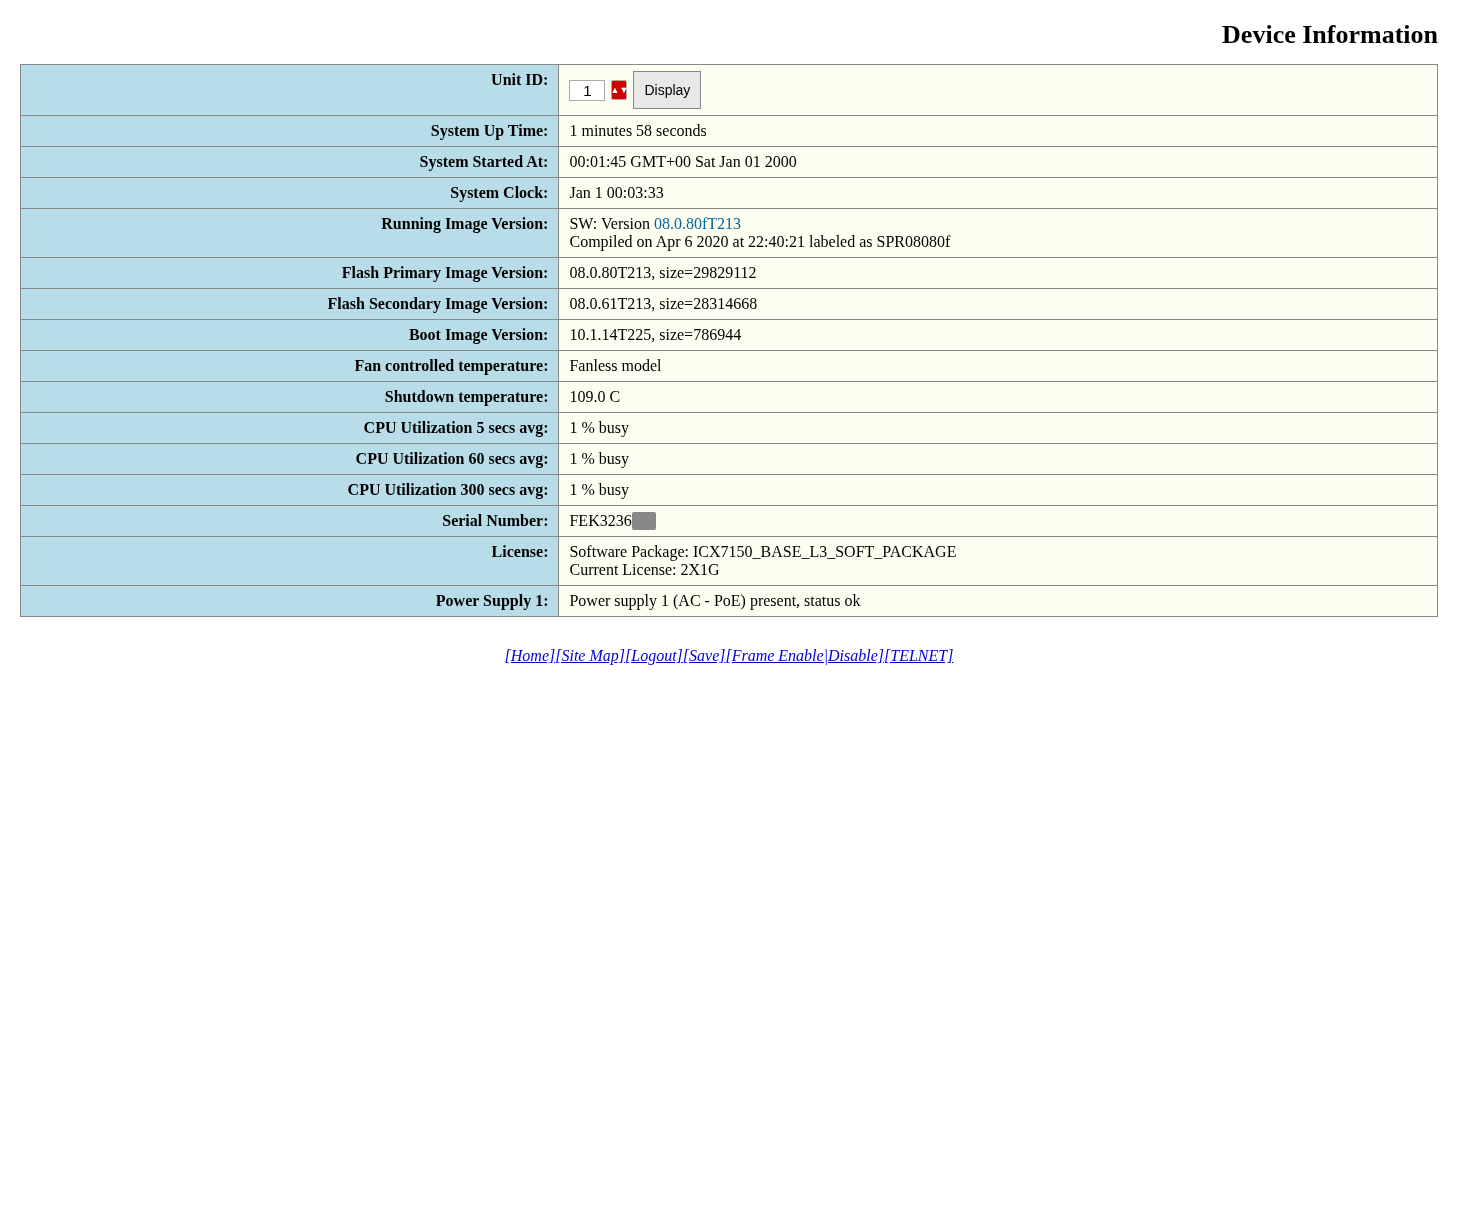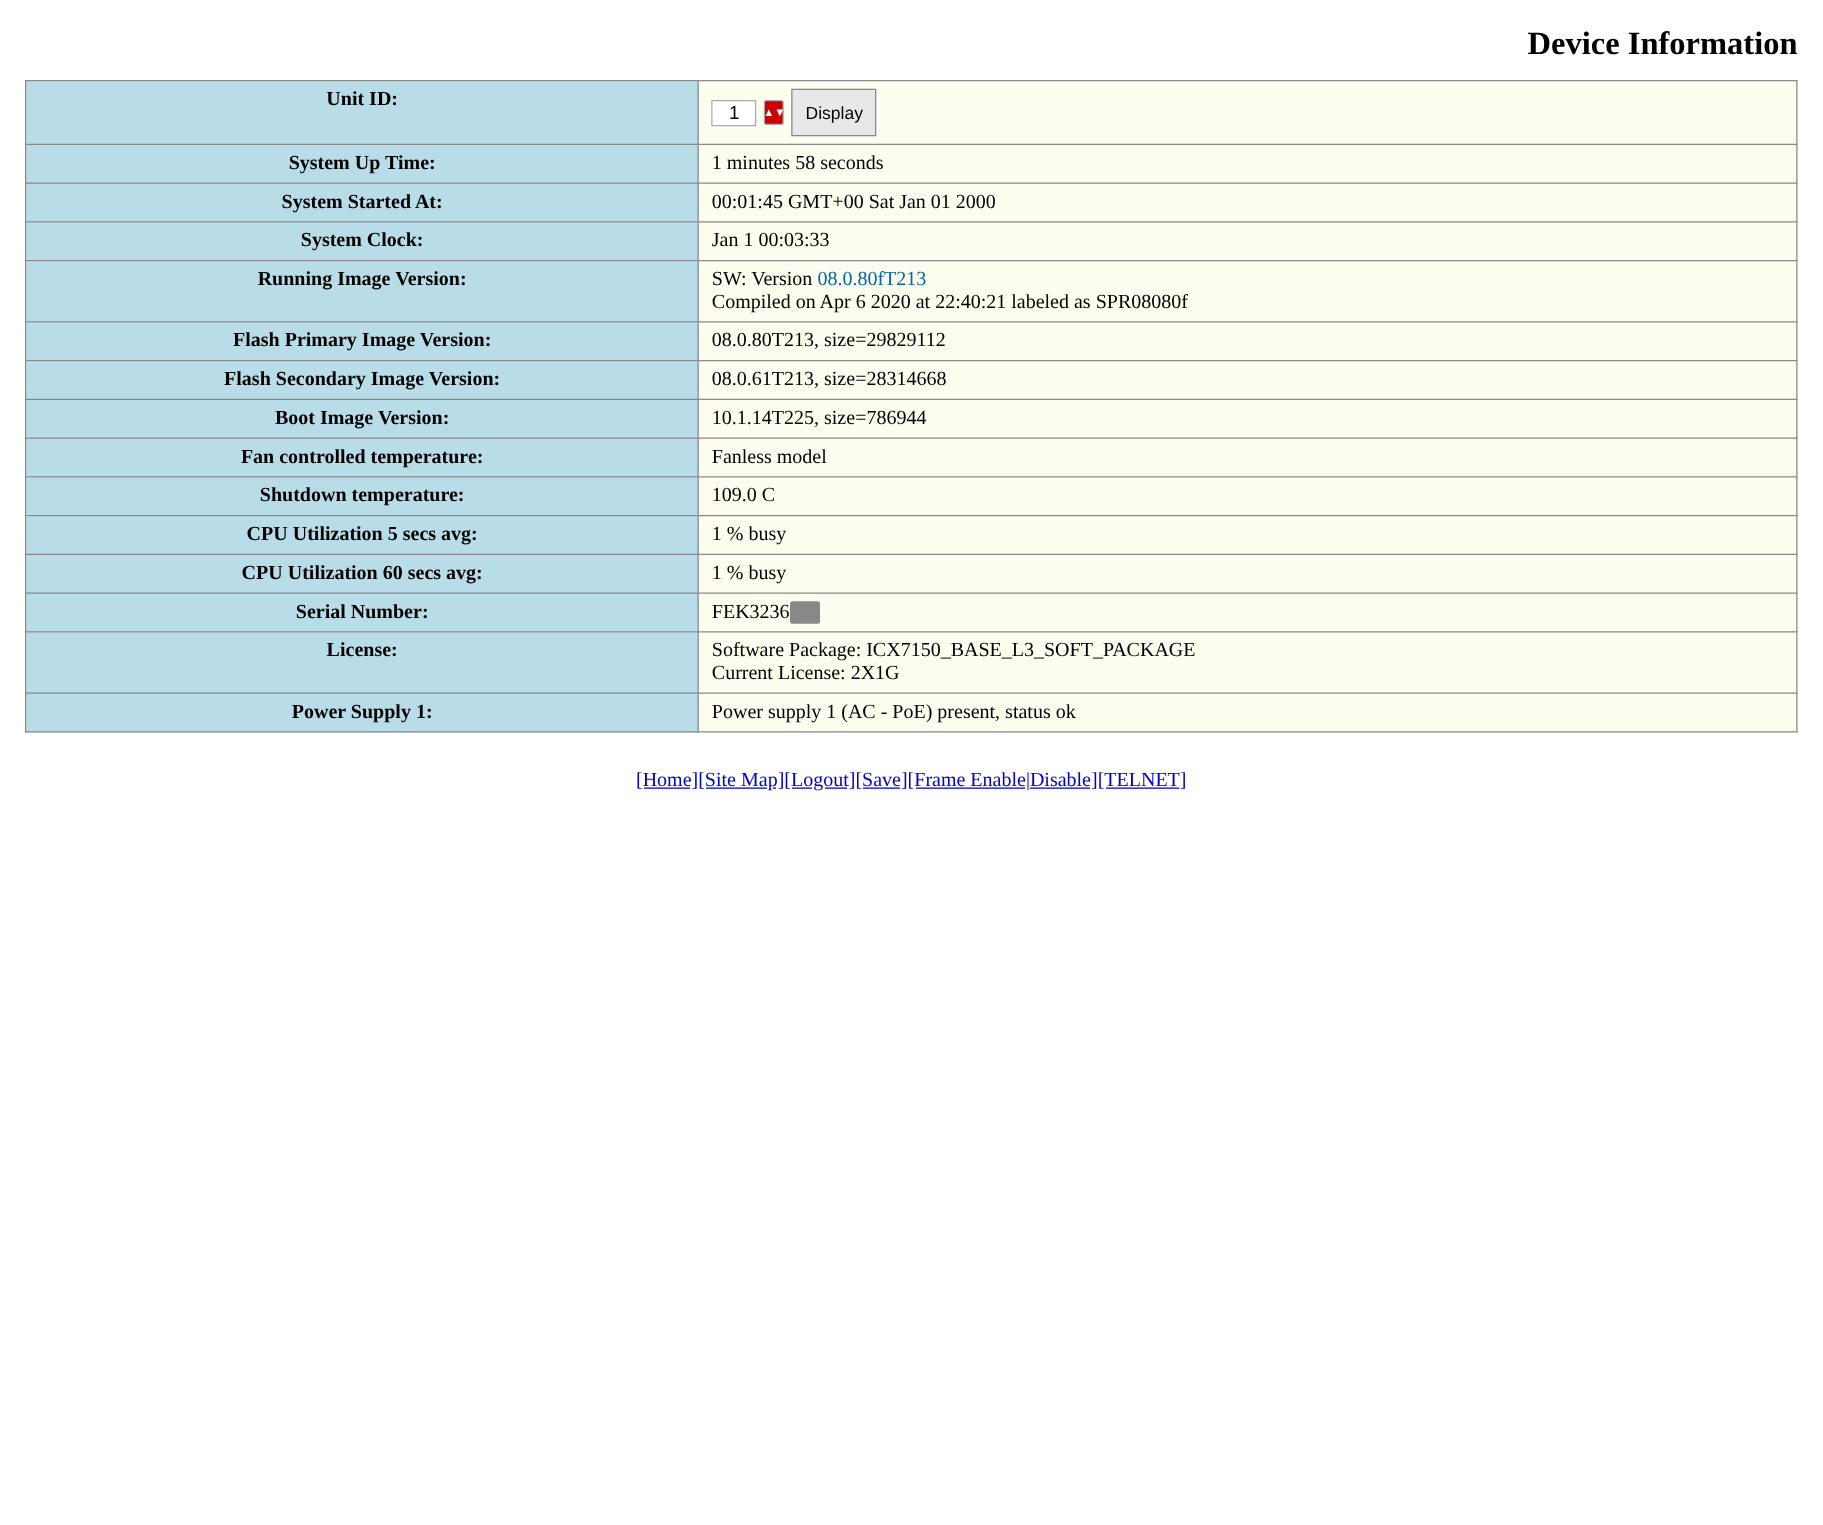--- a/index.html
+++ b/index.html
@@ -27,21 +27,21 @@
 
     table.info-table tr td {
       border: 1px solid #888;
       padding: 6px 10px;
       vertical-align: top;
     }
 
     table.info-table tr td:first-child {
       background-color: #b8dde8;
       font-weight: bold;
-      text-align: center;
+      text-align: right;
       white-space: nowrap;
       width: 38%;
     }
 
     table.info-table tr td:last-child {
       background-color: #fdfdf0;
     }
 
     .unit-id-cell {
       display: flex;
@@ -88,20 +88,21 @@
     .nav-links {
       text-align: center;
       margin-top: 30px;
       font-size: 16px;
     }
 
     .nav-links a {
       color: #0000cc;
       text-decoration: underline;
       cursor: pointer;
+      font-style: italic;
     }
 
     .redacted {
       display: inline-block;
       background: #888;
       color: transparent;
       border-radius: 2px;
       user-select: none;
     }
   </style>
@@ -160,20 +161,24 @@
       </tr>
       <tr>
         <td>CPU Utilization 5 secs avg:</td>
         <td>1 % busy</td>
       </tr>
       <tr>
         <td>CPU Utilization 60 secs avg:</td>
         <td>1 % busy</td>
       </tr>
       <tr>
+        <td>CPU Utilization 300 secs avg:</td>
+        <td>1 % busy</td>
+      </tr>
+      <tr>
         <td>Serial Number:</td>
         <td>FEK3236<span class="redacted">&nbsp;&nbsp;&nbsp;&nbsp;&nbsp;&nbsp;</span></td>
       </tr>
       <tr>
         <td>License:</td>
         <td>Software Package: ICX7150_BASE_L3_SOFT_PACKAGE<br>Current License: 2X1G</td>
       </tr>
       <tr>
         <td>Power Supply 1:</td>
         <td>Power supply 1 (AC - PoE) present, status ok</td>

